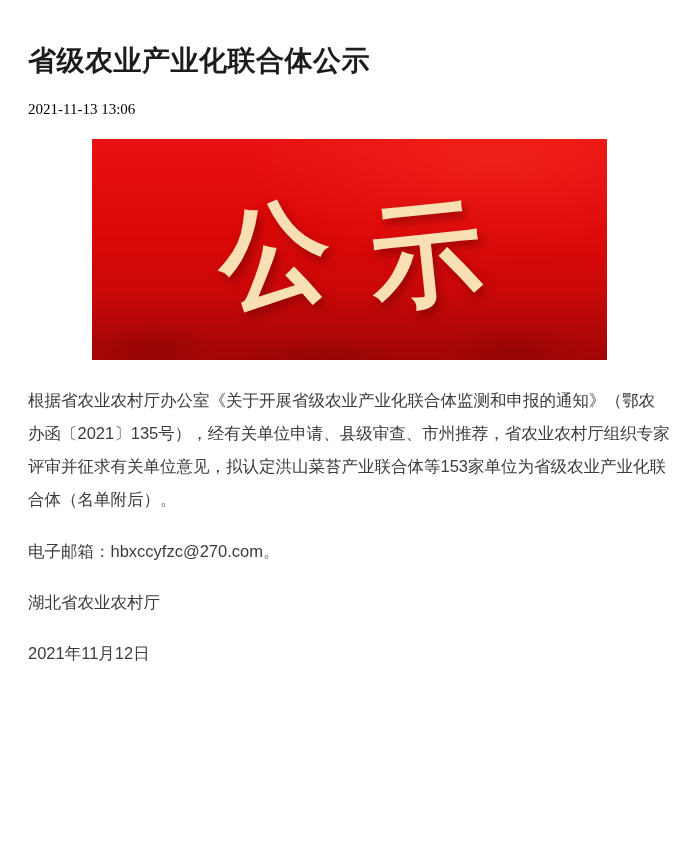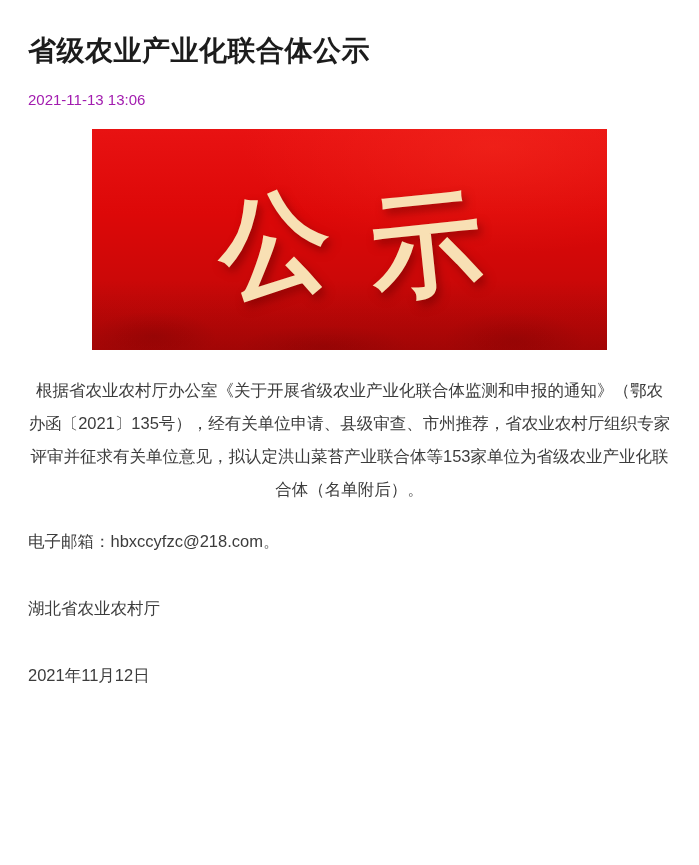--- a/index.html
+++ b/index.html
@@ -11,32 +11,33 @@
     position: relative;
     width: 699px;
     min-height: 865px;
     box-sizing: border-box;
     padding: 0 28px 40px 28px;
     background: #ffffff;
     font-family: "Liberation Sans", "DejaVu Sans", sans-serif;
   }
   .article-title {
     margin: 0;
-    padding-top: 34px;
+    padding-top: 44px;
     font-size: 28px;
     line-height: 1.2;
     font-weight: 700;
     color: #1c1c1c;
     letter-spacing: 0.5px;
   }
   .pub-time {
     margin-top: 24px;
     font-size: 15px;
     line-height: 1;
-    color: #a21caf;
+    color: #000000;
+    font-family: Liberation Serif, serif;
   }
   .banner {
     position: relative;
     width: 515px;
     height: 221px;
     margin: 22px auto 0 auto;
     background:
       radial-gradient(ellipse 420px 180px at 78% 8%, rgba(255,60,40,0.35), rgba(255,60,40,0) 60%),
       linear-gradient(180deg, #e81212 0%, #dd0808 38%, #cc0808 68%, #b30707 100%);
     overflow: hidden;
@@ -80,25 +81,24 @@
   }
   .article-body p {
     margin: 19px 0 0 0;
     font-size: 16.5px;
     line-height: 33px;
     color: #3c3c3c;
     word-break: break-all;
   }
   .article-body p.first-para {
     margin-top: 24px;
-    text-align: center;
   }
   .article-body p.issuer-line,
   .article-body p.issue-date-line {
-    margin-top: 34px;
+    margin-top: 18px;
   }
 </style>
 </head>
 <body>
 
 <div class="page">
 
   <h1 class="article-title">省级农业产业化联合体公示</h1>
 
   <div class="pub-time">2021-11-13 13:06</div>
@@ -107,21 +107,21 @@
     <div class="banner-text">
       <span class="banner-char first">公</span>
       <span class="banner-char second">示</span>
     </div>
   </div>
 
   <div class="article-body">
     <p class="first-para">根据省农业农村厅办公室《关于开展省级农业产业化联合体监测和申报的通知》（鄂农办函〔2021〕135号），经有关单位申请、县级审查、市州推荐，省农业农村厅组织专家评审并征求有关单位意见，拟认定洪山菜苔产业联合体等153家单位为省级农业产业化联合体（名单附后）。</p>
 
 
-    <p>电子邮箱：hbxccyfzc@218.com。</p>
+    <p>电子邮箱：hbxccyfzc@270.com。</p>
 
 
     <p class="issuer-line">湖北省农业农村厅</p>
 
     <p class="issue-date-line">2021年11月12日</p>
   </div>
 
 </div>
 
 </body></html>

